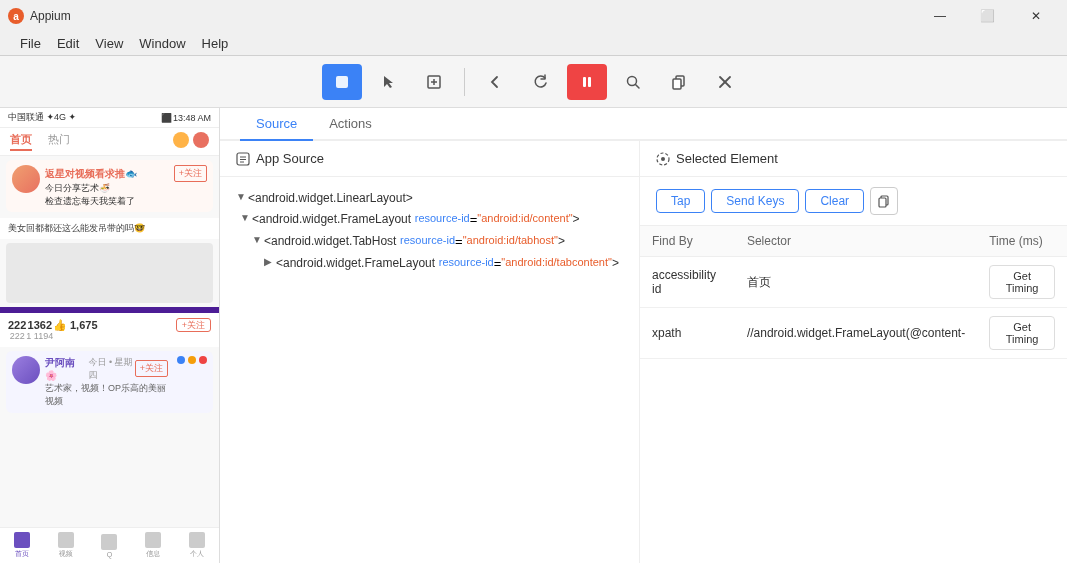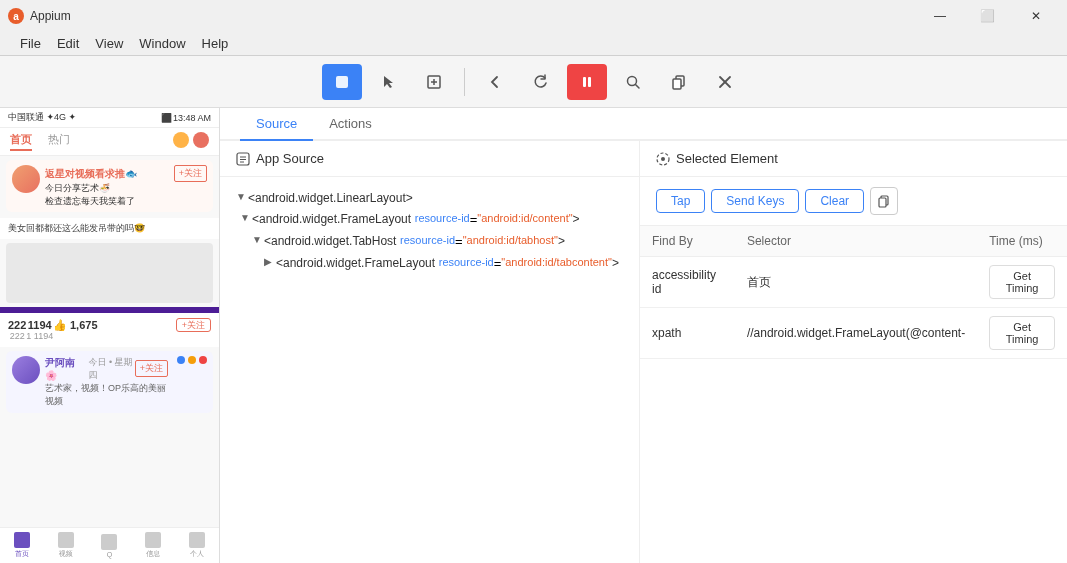--- a/index.html
+++ b/index.html
@@ -489,21 +489,21 @@
       </div>
 
       <div style="height:60px;background:#e8e8e8;margin:4px 6px;border-radius:4px;"></div>
 
       <div class="stats-row">
         <div class="stat-item">
           <div class="stat-val">222</div>
           <div style="font-size:9px;color:#999;">222</div>
         </div>
         <div class="stat-item">
-          <div class="stat-val">1194</div>
+          <div class="stat-val">1362</div>
           <div style="font-size:9px;color:#999;">1 1194</div>
         </div>
         <div class="stat-item">
           <div class="stat-val">👍 1,675</div>
         </div>
         <div style="margin-left:auto;">
           <span style="font-size:9px;color:#e86d59;border:1px solid #e86d59;padding:1px 5px;border-radius:3px;">+关注</span>
         </div>
       </div>
 

